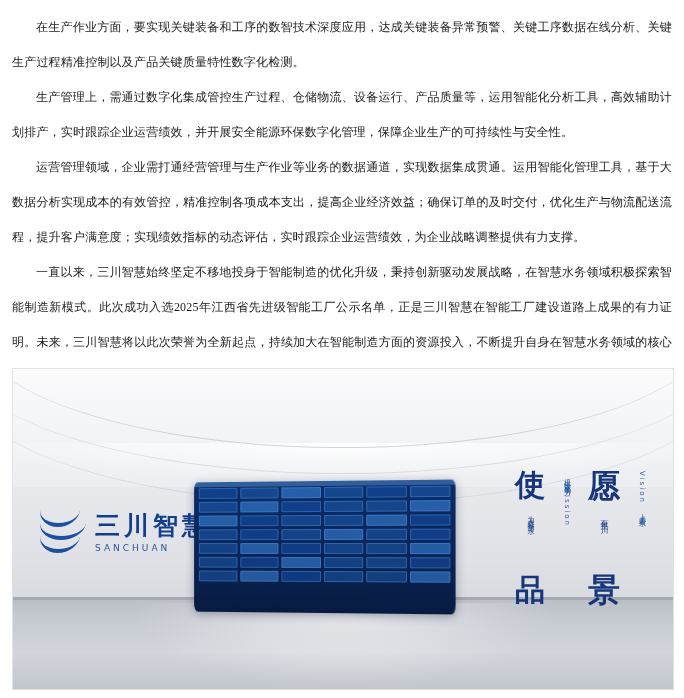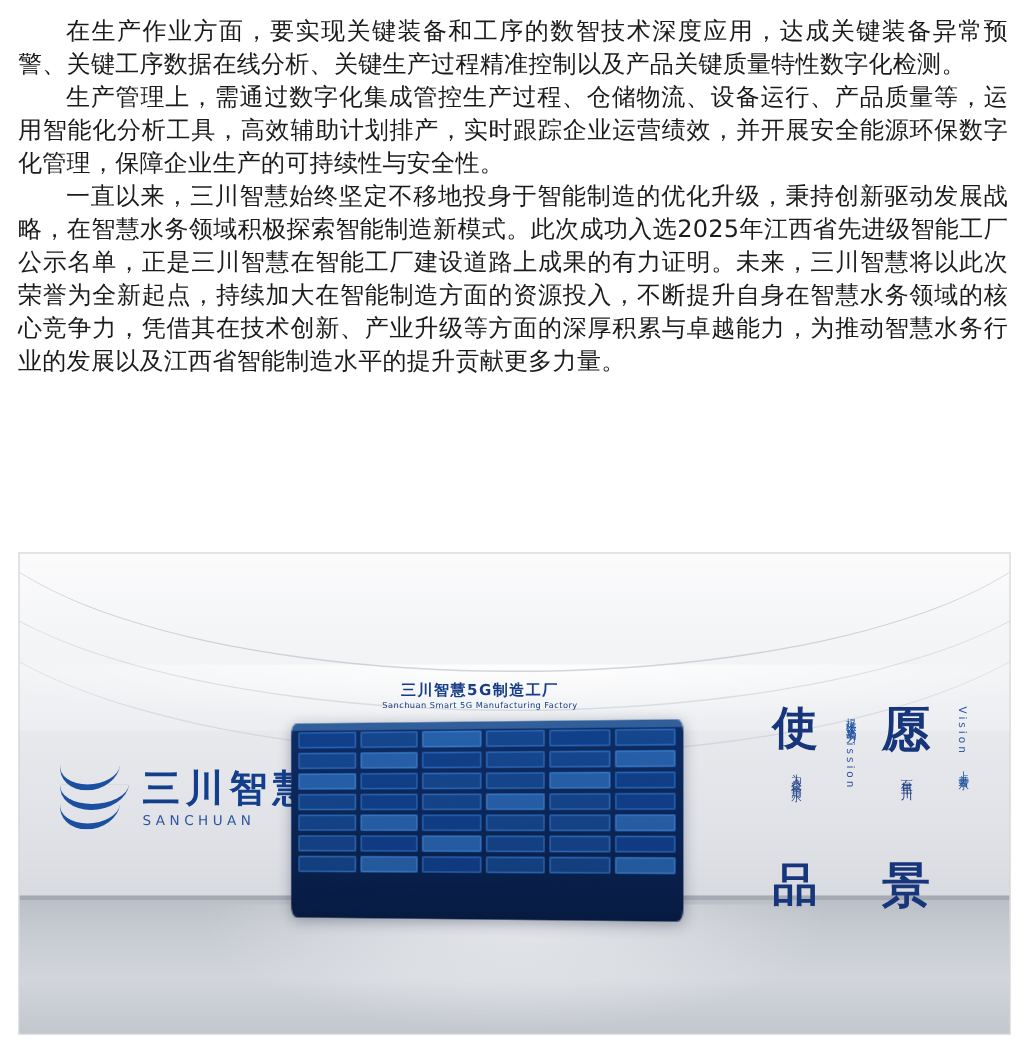--- a/index.html
+++ b/index.html
@@ -16,28 +16,29 @@
   .page {
     position: relative;
     width: 684px;
     height: 698px;
     background: #ffffff;
   }
   .article {
     padding: 10px 12px 0 12px;
   }
   .para {
-    font-size: 16px;
-    line-height: 22px;
+    font-size: 12px;
+    line-height: 35px;
     color: #1b1b1b;
     text-align: justify;
     text-justify: inter-ideograph;
     margin: 0 0 0 0;
     text-indent: 2em;
     letter-spacing: 0.2px;
+    font-family: Liberation Serif, serif;
   }
   .photo-wrap {
     position: absolute;
     left: 12px;
     top: 368px;
     width: 660px;
     height: 320px;
     overflow: hidden;
     background: #c9ccd1;
     border: 1px solid #e2e2e2;
@@ -221,20 +222,21 @@
   }
 </style>
 </head>
 <body>
 
 <div class="page">
 
   <div class="article">
     <p class="para">在生产作业方面，要实现关键装备和工序的数智技术深度应用，达成关键装备异常预警、关键工序数据在线分析、关键生产过程精准控制以及产品关键质量特性数字化检测。</p>
     <p class="para">生产管理上，需通过数字化集成管控生产过程、仓储物流、设备运行、产品质量等，运用智能化分析工具，高效辅助计划排产，实时跟踪企业运营绩效，并开展安全能源环保数字化管理，保障企业生产的可持续性与安全性。</p>
+    <p class="para">运营管理领域，企业需打通经营管理与生产作业等业务的数据通道，实现数据集成贯通。运用智能化管理工具，基于大数据分析实现成本的有效管控，精准控制各项成本支出，提高企业经济效益；确保订单的及时交付，优化生产与物流配送流程，提升客户满意度；实现绩效指标的动态评估，实时跟踪企业运营绩效，为企业战略调整提供有力支撑。</p>
     <p class="para">一直以来，三川智慧始终坚定不移地投身于智能制造的优化升级，秉持创新驱动发展战略，在智慧水务领域积极探索智能制造新模式。此次成功入选2025年江西省先进级智能工厂公示名单，正是三川智慧在智能工厂建设道路上成果的有力证明。未来，三川智慧将以此次荣誉为全新起点，持续加大在智能制造方面的资源投入，不断提升自身在智慧水务领域的核心竞争力，凭借其在技术创新、产业升级等方面的深厚积累与卓越能力，为推动智慧水务行业的发展以及江西省智能制造水平的提升贡献更多力量。</p>
   </div>
 
   <div class="photo-wrap">
     <div class="photo">
 
       <div class="ceil"></div>
       <div class="curve-line" style="top:-42px;height:120px;"></div>
       <div class="arc-soft" style="top:-16px;height:120px;"></div>
       <div class="arc-soft" style="top:8px;height:126px;"></div>
@@ -251,24 +253,20 @@
               <i></i>
               <i></i>
           </span>
           <span class="logo-text">
             <div class="logo-cn">三川智慧</div>
             <div class="logo-en">SANCHUAN</div>
           </span>
         </div>
       </div>
 
-      <div class="screen-title">
-        <div class="t1">三川智慧5G制造工厂</div>
-        <div class="t2">Sanchuan Smart 5G Manufacturing Factory</div>
-      </div>
 
       <div class="screen-shell">
         <div class="screen-top"></div>
         <div class="screen-grid">
           <div class="cell b"></div>
           <div class="cell"></div>
           <div class="cell l"></div>
           <div class="cell"></div>
           <div class="cell b"></div>
           <div class="cell"></div>

